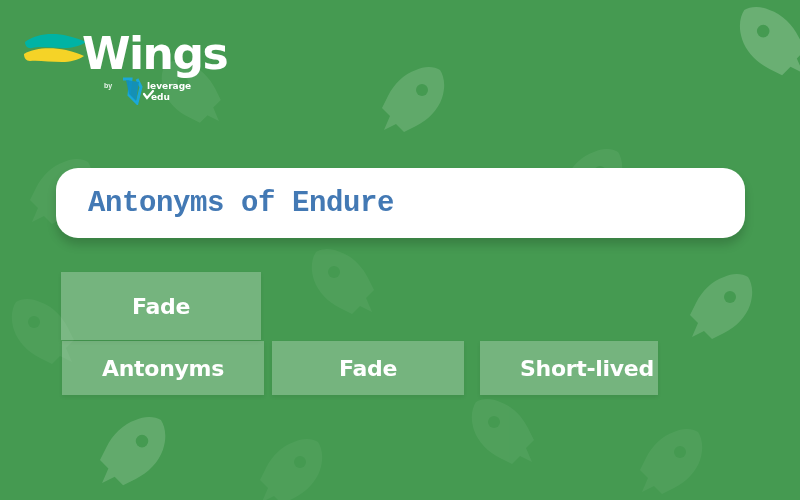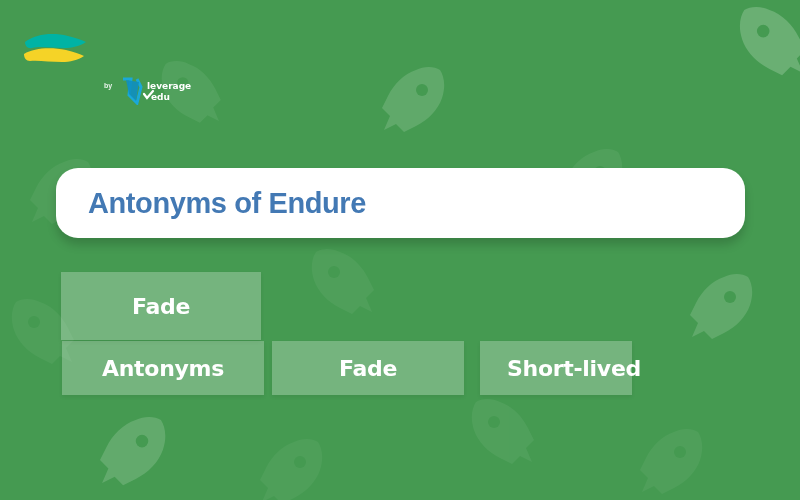--- a/index.html
+++ b/index.html
@@ -79,21 +79,21 @@
     box-shadow: 0 7px 10px rgba(0,0,0,0.17);
     display: flex;
     align-items: center;
   }
   #title-card .card-title {
     margin-left: 32px;
     font-size: 29px;
     font-weight: bold;
     color: #4379b4;
     letter-spacing: -0.4px;
-    font-family: Liberation Sans, sans-serif;
+    font-family: Liberation Mono, monospace;
   }
 
   
   .chips-area {
     position: absolute;
     left: 0;
     top: 0;
     width: 800px;
     height: 500px;
     pointer-events: none;
@@ -141,20 +141,21 @@
       <use xlink:href="#rocket-glyph" transform="translate(260,440) scale(1,1)" opacity="0.07"></use>
       <use xlink:href="#rocket-glyph" transform="translate(74,300) scale(-1,1)" opacity="0.07"></use>
     </g>
 </svg>
 
 <div id="brand-logo">
   <svg class="logo-wing" viewBox="0 0 66 40" xmlns="http://www.w3.org/2000/svg">
     <path d="M3 12 C14 4 30 2 46 6 C54 8 60 10 64 12 C58 16 50 18 42 18 C30 18 18 16 10 18 C6 19 3 16 3 12 Z" fill="#00b3a4"></path>
     <path d="M2 24 C12 18 28 17 44 20 C52 22 58 24 62 26 C56 30 48 32 40 32 C28 32 16 30 8 31 C4 31 2 28 2 24 Z" fill="#f5d327"></path>
   </svg>
+  <div class="logo-wordmark">Wings</div>
   <div class="logo-by">by</div>
   <svg class="logo-sub" viewBox="0 0 80 28" xmlns="http://www.w3.org/2000/svg">
     <path d="M6 2 L14 2 L12 18 L20 26 L24 10 L20 2" fill="none" stroke="#1aa8d8" stroke-width="3"></path>
     <path d="M9 3 L12 17 L19 24 L22 5" fill="#0e8fc0" opacity="0.9"></path>
     <text x="30" y="12" font-family="DejaVu Sans, sans-serif" font-size="9" font-weight="bold" fill="#ffffff">leverage</text>
     <text x="34" y="23" font-family="DejaVu Sans, sans-serif" font-size="9" font-weight="bold" fill="#ffffff">edu</text>
     <path d="M27 17 l3 4 l6 -7" fill="none" stroke="#ffffff" stroke-width="2.2" stroke-linecap="round"></path>
   </svg>
 </div>
 
@@ -165,16 +166,16 @@
 <div class="chips-area" id="chips-area">
     <div class="chip" style="left: 61px; top: 272px; width: 200px; height: 68px;">
       <span>Fade</span>
     </div>
     <div class="chip" style="left: 62px; top: 341px; width: 202px; height: 54px;">
       <span>Antonyms</span>
     </div>
     <div class="chip" style="left: 272px; top: 341px; width: 192px; height: 54px;">
       <span>Fade</span>
     </div>
-    <div class="chip" style="left: 480px; top: 341px; width: 152px; height: 54px; padding-left: 36px;">
+    <div class="chip" style="left: 480px; top: 341px; width: 178px; height: 54px; padding-left: 36px;">
       <span>Short-lived</span>
     </div>
   </div>
 
 </body></html>

